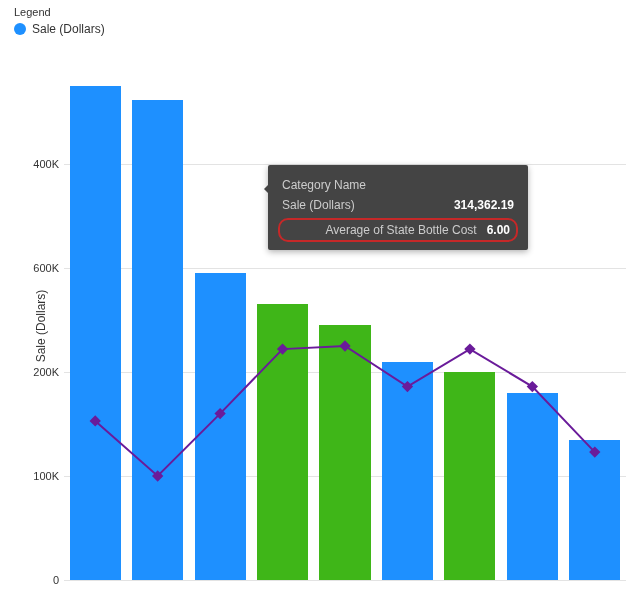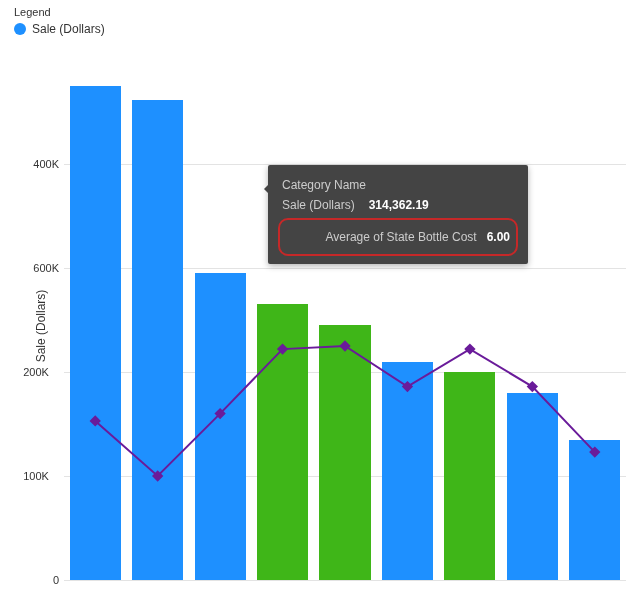--- a/index.html
+++ b/index.html
@@ -99,27 +99,27 @@
     box-shadow: 0 2px 6px rgba(0,0,0,.3);
     z-index: 10;
   }
   .tooltip::before {
     content: "";
     position: absolute;
     left: -10px; top: 18px;
     border: 6px solid transparent;
     border-right-color: #444;
   }
-  .tooltip .row { display: flex; justify-content: flex-start; gap: 14px; white-space: nowrap;}
+  .tooltip .row { display: flex; justify-content: space-between; gap: 14px; white-space: nowrap;}
   .tooltip .lbl { color: #ccc; text-align: right; }
   .tooltip .val { color: #fff; font-weight: 600; text-align: left; }
   .tooltip .hl {
     border: 2px solid #c62828;
     border-radius: 10px;
-    padding: 7px 6px;
+    padding: 0 6px;
     margin: 2px -4px -2px -4px;
     display: flex; justify-content: flex-end; gap: 10px;
   }
 </style>
 </head>
 <body>
 
 <div class="legend">
   <div class="legend-title">Legend</div>
   <div class="legend-items">
@@ -161,22 +161,22 @@
         <rect x="277" y="282" width="8" height="8" transform="rotate(45 281 286)" fill="#6a1b9a"></rect>
         <rect x="339.44444444444446" y="322.56" width="8" height="8" transform="rotate(45 343.44444444444446 326.56)" fill="#6a1b9a"></rect>
         <rect x="401.88888888888886" y="285.12" width="8" height="8" transform="rotate(45 405.88888888888886 289.12)" fill="#6a1b9a"></rect>
         <rect x="464.3333333333333" y="322.56" width="8" height="8" transform="rotate(45 468.3333333333333 326.56)" fill="#6a1b9a"></rect>
         <rect x="526.7777777777777" y="388.08" width="8" height="8" transform="rotate(45 530.7777777777777 392.08)" fill="#6a1b9a"></rect>
       </svg>
   </div>
 
   <div id="yticks">
       <div class="ytick" style="top: 530px;">0</div>
-      <div class="ytick" style="top: 426px; text-align: center;">100K</div>
-      <div class="ytick" style="top: 322px; text-align: center;">200K</div>
+      <div class="ytick" style="top: 426px;">100K</div>
+      <div class="ytick" style="top: 322px;">200K</div>
       <div class="ytick" style="top: 218px;">600K</div>
       <div class="ytick" style="top: 114px;">400K</div>
     </div>
 
   <div class="tooltip" style="left:268px; top:115px; width:260px;">
     <div class="row">
       <span class="lbl">Category Name</span>
     </div>
     <div class="row">
       <span class="lbl">Sale (Dollars)</span>

